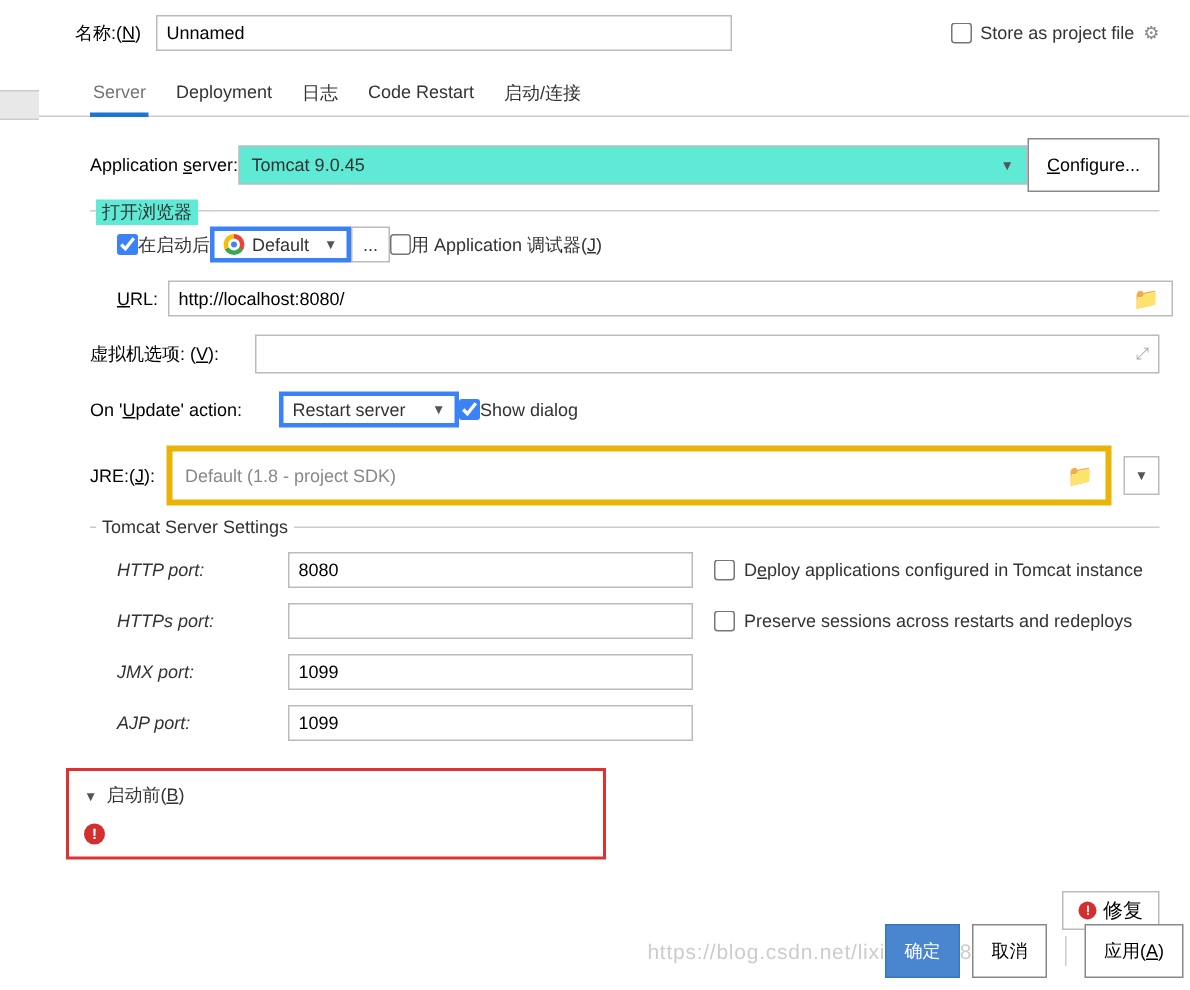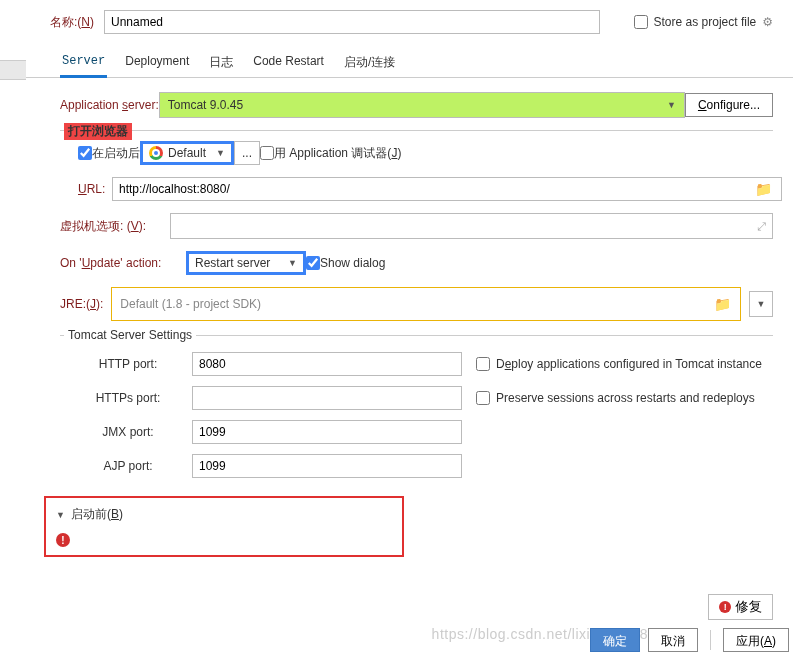--- a/index.html
+++ b/index.html
@@ -1,52 +1,52 @@
 <!DOCTYPE html>
 <html><head>
 <meta charset="utf-8">
 <style>
 * { box-sizing: border-box; margin: 0; padding: 0; }
 body { font-family: "Segoe UI", Arial, sans-serif; font-size: 12px; color: #333; background: #fff; width: 793px; height: 660px; overflow: hidden; position: relative; }
 .top-row { display: flex; align-items: center; padding: 10px 20px 8px 50px; gap: 10px; }
-.label { color: #7f1d1d; white-space: nowrap; }
+.label { color: #000000; white-space: nowrap; }
 .underline { text-decoration: underline; }
 input[type="text"] { border: 1px solid #bbb; padding: 4px 6px; font-size: 12px; background: #fff; }
-.name-input { width: 496px; height: 24px; }
+.name-input { width: 384px; height: 24px; }
 .store-wrap { display: flex; align-items: center; gap: 6px; margin-left: auto; }
 input[type="checkbox"] { width: 14px; height: 14px; accent-color: #3b82f6; }
 .gear-icon { color: #888; }
 .side-stub { position: absolute; left: 0; top: 60px; width: 26px; height: 20px; background: #e8e8e8; border-top: 1px solid #ccc; border-bottom: 1px solid #ccc; }
 .tabs { display: flex; gap: 16px; padding: 8px 20px 0 60px; border-bottom: 1px solid #ccc; }
 .tab { padding: 4px 2px 6px; cursor: pointer; color: #333; }
-.tab.active { color: #0c4a6e; border-bottom: 3px solid #1976d2; margin-bottom: -1px; font-family: Liberation Mono, monospace; }
+.tab.active { color: #737373; border-bottom: 3px solid #1976d2; margin-bottom: -1px; }
 .main { padding: 14px 20px 10px 60px; }
 .row { display: flex; align-items: center; margin-bottom: 12px; }
-.app-select { flex: 1; height: 26px; border: 1px solid #bbb; display: flex; align-items: center; justify-content: space-between; padding: 0 8px; background: #bef264; }
+.app-select { flex: 1; height: 26px; border: 1px solid #bbb; display: flex; align-items: center; justify-content: space-between; padding: 0 8px; background: #5eead4; }
 .dropdown-arrow { font-size: 9px; color: #555; }
-.btn { border: 1px solid #888; background: #fff; padding: 4px 12px; height: 24px; cursor: pointer; font-size: 12px; }
+.btn { border: 1px solid #888; background: #fff; padding: 4px 12px; height: 36px; cursor: pointer; font-size: 12px; }
 .btn-primary { background: #4a86cf; color: #fff; border: 1px solid #3a76bf; }
 .fieldset { border: 1px solid #ccc; border-left: none; border-right: none; border-bottom: none; padding: 10px 0 0; margin-bottom: 12px; position: relative; }
-.fieldset-title { background: #ef4444; padding: 0 4px; position: absolute; top: -8px; left: 4px; color: #333; font-weight: bold; }
+.fieldset-title { background: #5eead4; padding: 0 4px; position: absolute; top: -8px; left: 4px; color: #333; }
 .indent { padding-left: 18px; }
 .chrome-ball { width: 14px; height: 14px; border-radius: 50%; background: conic-gradient(#ea4335 0 120deg, #34a853 120deg 240deg, #fbbc05 240deg 360deg); position: relative; display: inline-block; }
 .chrome-ball::after { content: ""; position: absolute; inset: 3px; background: #4285f4; border: 2px solid #fff; border-radius: 50%; }
 .select-small { border: 3px solid #3b82f6; height: 24px; display: flex; align-items: center; padding: 0 6px; gap: 6px; background: #fff; min-width: 94px; justify-content: space-between; }
 .btn-dots { width: 26px; height: 24px; border: 1px solid #bbb; background: #fff; display: flex; align-items: center; justify-content: center; }
 .url-input { flex: 1; height: 24px; }
 .folder-icon { color: #bfa77a; font-size: 14px; }
 .vm-input { flex: 1; height: 26px; display: flex; align-items: center; border: 1px solid #bbb; background: #fff; justify-content: flex-end; padding-right: 6px; }
 .expand-icon { color: #aaa; font-size: 11px; }
 .jre-row { display: flex; align-items: center; gap: 8px; margin-bottom: 14px; }
-.jre-select { flex: 1; border: 1px solid #eab308; height: 26px; display: flex; align-items: center; padding: 16px 8px; color: #888; justify-content: space-between; }
+.jre-select { flex: 1; border: 4px solid #eab308; height: 26px; display: flex; align-items: center; padding: 16px 8px; color: #888; justify-content: space-between; }
 .arrow-box { width: 24px; height: 26px; border: 1px solid #bbb; display: flex; align-items: center; justify-content: center; }
 .tomcat-section { border-top: 1px solid #ccc; padding-top: 8px; position: relative; }
 .tomcat-title { position: absolute; top: -8px; left: 4px; background: #fff; padding: 0 4px; }
 .port-grid { display: grid; grid-template-columns: 100px 270px 1fr; gap: 10px 14px; padding: 8px 0 0 18px; align-items: center; }
-.port-label { text-align: center; }
+.port-label { text-align: left; font-style: italic; }
 .port-input { height: 24px; width: 100%; }
 .deploy-check { display: flex; align-items: center; gap: 6px; }
 .bottom-area { padding: 8px 20px 0 44px; }
 .red-box { border: 2px solid #e03030; padding: 8px 10px; width: 360px; }
 .expand-row { display: flex; align-items: center; gap: 6px; margin-bottom: 10px; }
 .tri { font-size: 9px; color: #555; }
 .warn-row { display: flex; align-items: center; gap: 6px; }
 .error-icon { width: 14px; height: 14px; border-radius: 50%; background: #d32f2f; color: #fff; display: flex; align-items: center; justify-content: center; font-size: 10px; font-weight: bold; }
 .fix-btn { position: absolute; right: 20px; top: 594px; border: 1px solid #bbb; background: #fff; padding: 3px 10px; display: flex; align-items: center; gap: 4px; }
 .footer { position: absolute; bottom: 8px; right: 4px; display: flex; gap: 8px; align-items: center; }

